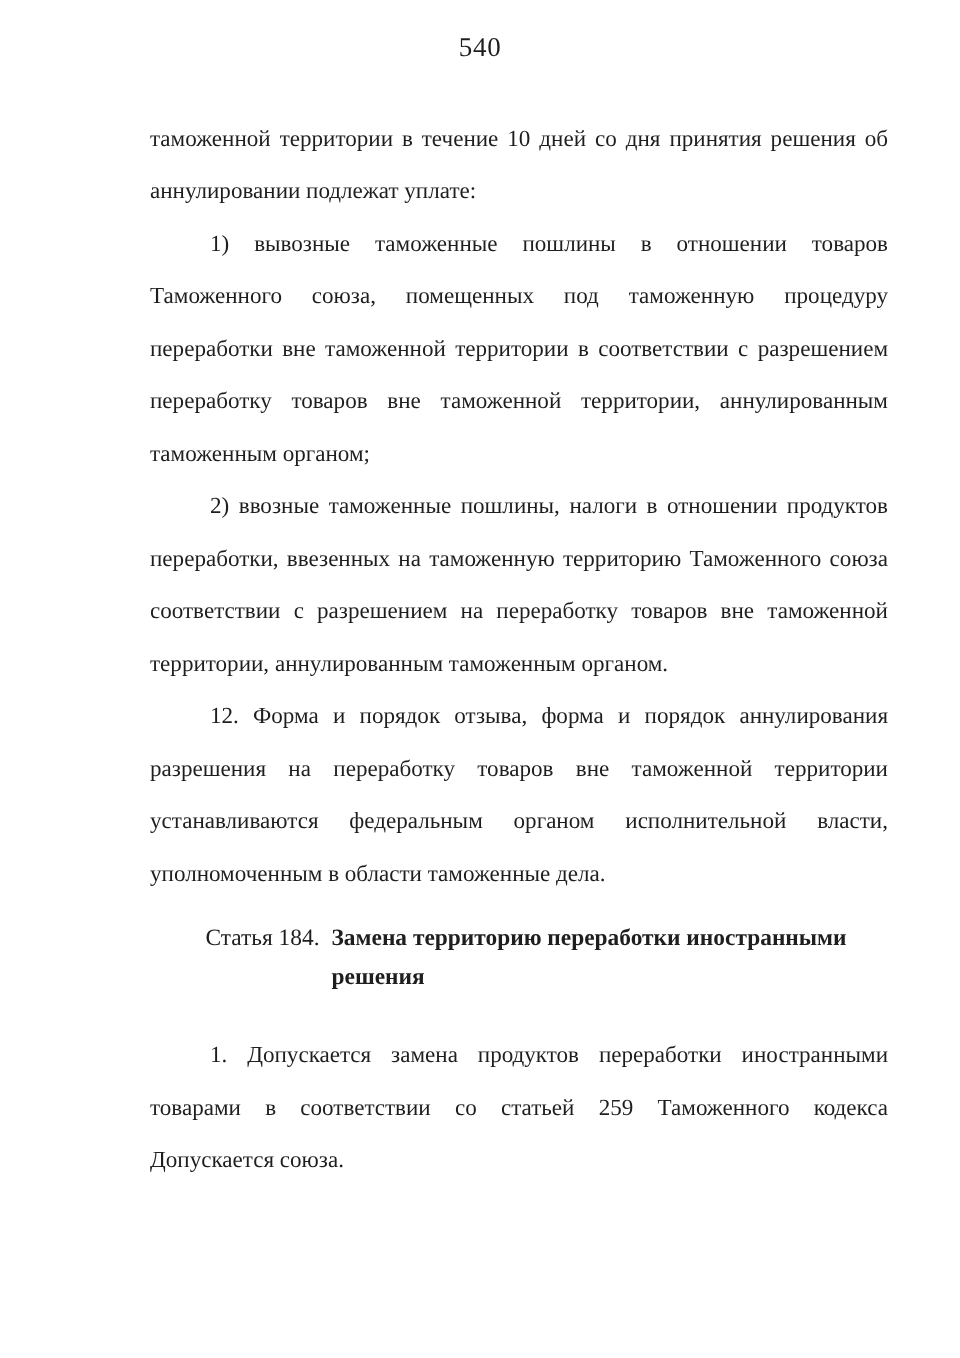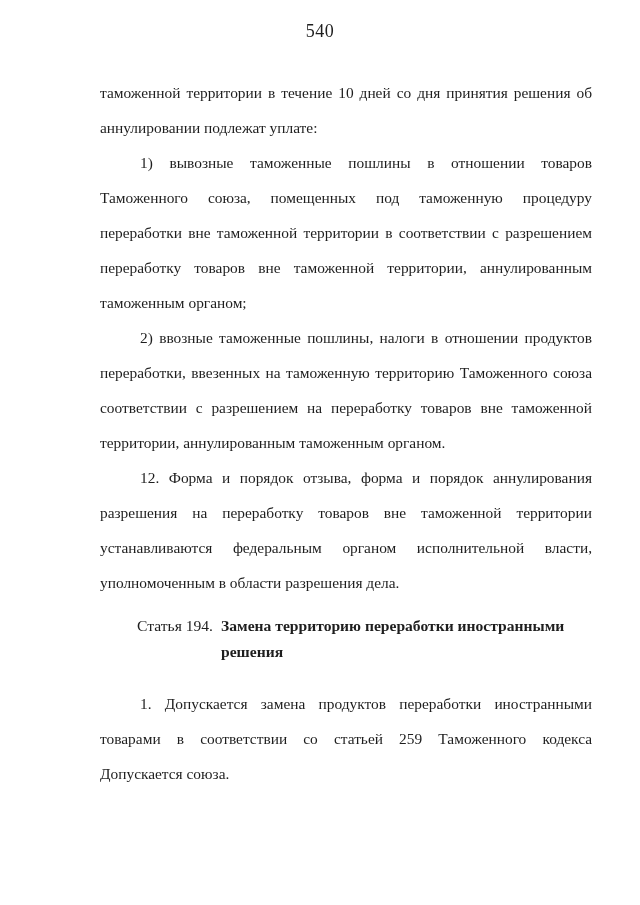--- a/index.html
+++ b/index.html
@@ -95,24 +95,24 @@
       <div class="paragraph">
         <div class="text-line just indent">2) ввозные таможенные пошлины, налоги в отношении продуктов</div>
         <div class="text-line just">переработки, ввезенных на таможенную территорию Таможенного союза в</div>
         <div class="text-line just">соответствии с разрешением на переработку товаров вне таможенной</div>
         <div class="text-line">территории, аннулированным таможенным органом.</div>
       </div>
       <div class="paragraph">
         <div class="text-line just indent">12. Форма и порядок отзыва, форма и порядок аннулирования</div>
         <div class="text-line just">разрешения на переработку товаров вне таможенной территории</div>
         <div class="text-line just">устанавливаются федеральным органом исполнительной власти,</div>
-        <div class="text-line">уполномоченным в области разрешения дела.</div>
+        <div class="text-line">уполномоченным в области таможенные дела.</div>
       </div>
       <div class="article-heading">
-        <div class="article-label">Статья 194.</div>
+        <div class="article-label">Статья 184.</div>
         <div class="article-title">
           <div class="article-title-line">Замена территорию переработки иностранными</div>
           <div class="article-title-line">решения</div>
         </div>
       </div>
       <div class="paragraph">
         <div class="text-line just indent">1. Допускается замена продуктов переработки иностранными</div>
         <div class="text-line just">товарами в соответствии со статьей 259 Таможенного кодекса</div>
         <div class="text-line">Допускается союза.</div>
       </div>

